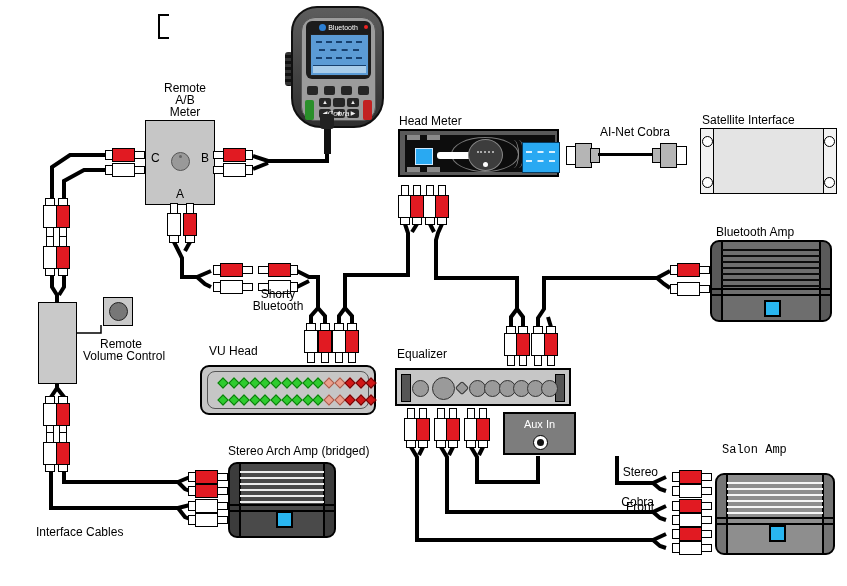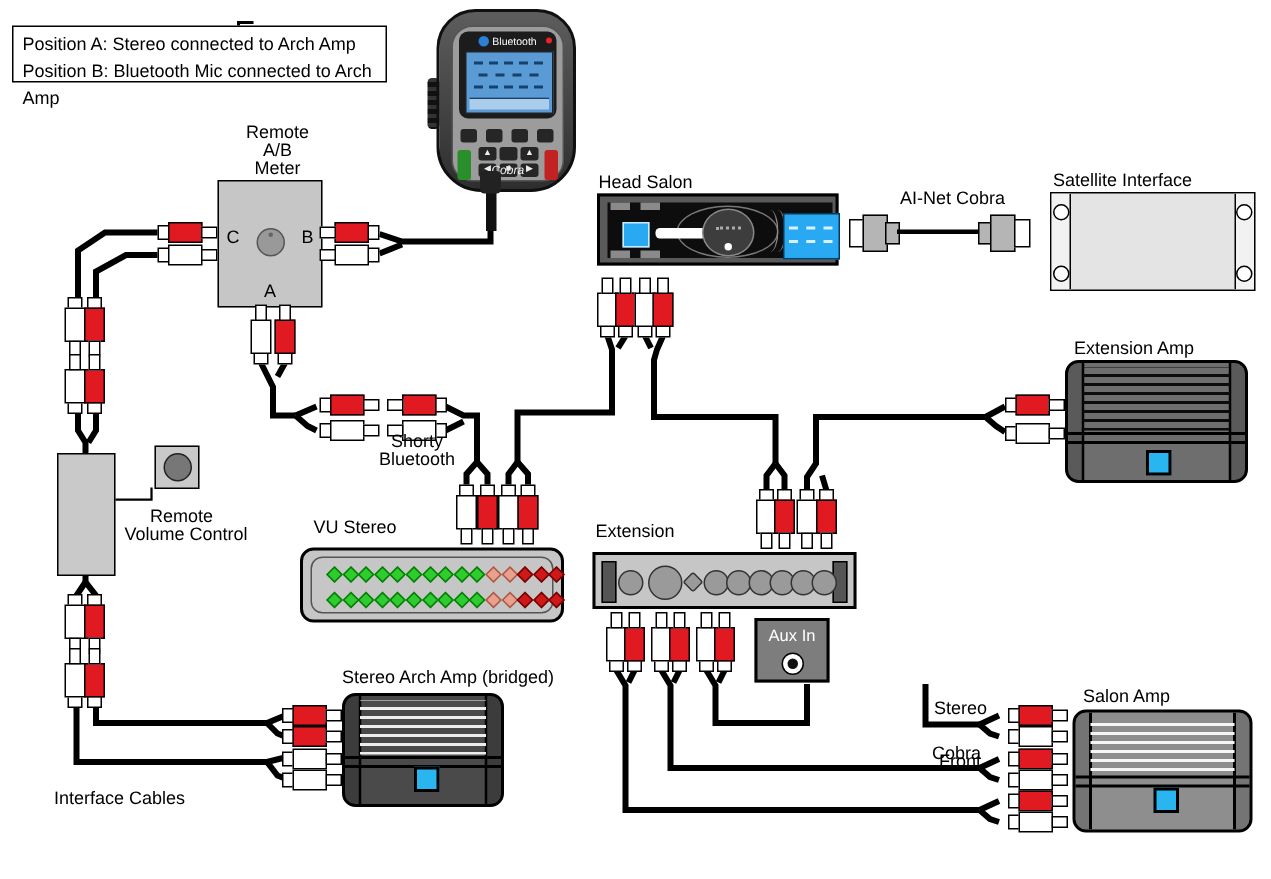--- a/index.html
+++ b/index.html
@@ -56,21 +56,21 @@
           border:2px solid #000;border-radius:9px;z-index:2;box-sizing:border-box;}
   #vu-inner{position:absolute;left:5px;top:4px;right:5px;bottom:4px;border:1px solid #555;border-radius:8px;}
   .vu-led{position:absolute;width:6px;height:6px;transform:rotate(45deg);}
   
   #eq-box{position:absolute;left:395px;top:368px;width:176px;height:38px;background:#c6c6c6;
           border:2px solid #000;z-index:2;box-sizing:border-box;}
   .eq-cap{position:absolute;top:4px;width:8px;height:26px;background:#555;border:1px solid #000;}
   .eq-knob{position:absolute;background:#9a9a9a;border:1px solid #333;border-radius:50%;}
   .eq-knob.s{transform:rotate(45deg);border-radius:2px;}
   
-  .auxbox{position:absolute;width:50px;height:43px;background:#7d7d7d;border:2px solid #000;z-index:2;
+  .auxbox{position:absolute;width:73px;height:43px;background:#7d7d7d;border:2px solid #000;z-index:2;
           color:#fff;font-size:11px;text-align:center;box-sizing:border-box;padding-top:4px;}
   .auxjack{position:absolute;left:50%;margin-left:-7px;top:21px;width:13px;height:13px;background:#fff;
            border:1px solid #000;border-radius:50%;}
   .auxjack:after{content:"";position:absolute;left:3px;top:3px;width:7px;height:7px;border-radius:50%;background:#111;}
   
   #vol-inline{position:absolute;left:38px;top:302px;width:37px;height:80px;background:#c9c9c9;border:1px solid #000;z-index:2;}
   #vol-knob-box{position:absolute;left:103px;top:297px;width:28px;height:27px;background:#c9c9c9;border:1px solid #000;z-index:2;}
   #vol-knob-box i{position:absolute;left:5px;top:4px;width:17px;height:17px;border-radius:50%;background:#777;border:1px solid #222;}
   
   .rca{position:absolute;width:40px;height:14px;z-index:3;}
@@ -154,24 +154,20 @@
       <path d="M411,447 L417,457 L417,540 L653,540" fill="none" stroke="#000" stroke-width="4"></path>
       <path d="M423,447 L419,455" fill="none" stroke="#000" stroke-width="4"></path>
       <path d="M653,540 L666,534" fill="none" stroke="#000" stroke-width="4"></path>
       <path d="M653,540 L660,546 L666,548" fill="none" stroke="#000" stroke-width="4"></path>
       <path d="M617,456 L617,483 L653,483" fill="none" stroke="#000" stroke-width="4"></path>
       <path d="M653,483 L666,477" fill="none" stroke="#000" stroke-width="4"></path>
       <path d="M653,483 L660,489 L666,491" fill="none" stroke="#000" stroke-width="4"></path>
       <path d="M75,333 L101,333 L101,325" fill="none" stroke="#000" stroke-width="1.5"></path>
     </svg>
 
-  <div id="note-box">
-    <div>Position A: Stereo connected to Arch Amp</div>
-    <div>Position B: Bluetooth Mic connected to Arch Amp</div>
-  </div>
 
   <div id="mic-ptt"></div>
   <div id="mic">
     <div id="mic-face">
       <div id="mic-bezel">
         <div id="mic-bt"><span class="bdot"></span><span>Bluetooth</span></div>
         <div id="mic-red-led"></div>
         <div id="mic-lcd">
           <i style="left:5px;top:6px;width:46px;"></i>
           <i style="left:8px;top:14px;width:40px;"></i>
@@ -202,21 +198,21 @@
   <div class="lbl" style="left:150px;top:82px;width:70px;text-align:center;">Remote</div>
   <div class="lbl" style="left:150px;top:94px;width:70px;text-align:center;">A/B</div>
   <div class="lbl" style="left:150px;top:106px;width:70px;text-align:center;">Meter</div>
   <div id="ab-box">
     <div class="port" style="left:5px;top:30px;">C</div>
     <div class="port" style="right:5px;top:30px;">B</div>
     <div class="port" style="left:30px;bottom:3px;">A</div>
     <div id="ab-knob"></div>
   </div>
 
-  <div class="lbl" style="left:399px;top:115px;">Head Salon</div>
+  <div class="lbl" style="left:399px;top:115px;">Head Meter</div>
   <div id="head-unit">
     <div id="hu-panel">
       <div class="hu-tab" style="left:2px;top:0;"></div>
         <div class="hu-tab" style="left:22px;top:0;"></div>
       <div class="hu-tab" style="left:2px;bottom:0;"></div>
         <div class="hu-tab" style="left:22px;bottom:0;"></div>
       <div id="hu-btn"></div>
       <div id="hu-oval"></div>
       <div id="hu-slot"></div>
       <div id="hu-knob">
@@ -245,40 +241,40 @@
   <div class="lbl" style="left:702px;top:114px;">Satellite Interface</div>
   <div id="sat-box">
     <div class="fl l"></div>
       <div class="fl r"></div>
     <div class="notch" style="left:1px;top:7px;"></div>
     <div class="notch" style="left:1px;top:48px;"></div>
     <div class="notch" style="right:1px;top:7px;"></div>
     <div class="notch" style="right:1px;top:48px;"></div>
   </div>
 
-  <div class="lbl" style="left:716px;top:226px;">Extension Amp</div>
+  <div class="lbl" style="left:716px;top:226px;">Bluetooth Amp</div>
   <div class="amp" style="left:710px;top:240px;width:122px;height:82px;background:#6e6e6e;">
     <div class="rail l"></div>
       <div class="rail r"></div>
     <div class="fins" style="height:42px;background:repeating-linear-gradient(to bottom,transparent 0 4px,#0c0c0c 4px 6px);"></div>
     <div class="div" style="top:46px;"></div>
     <div class="led" style="left:52px;top:58px;"></div>
   </div>
 
   <div class="lbl" style="left:240px;top:288px;width:76px;text-align:center;">Shorty</div>
   <div class="lbl" style="left:240px;top:300px;width:76px;text-align:center;">Bluetooth</div>
 
   <div id="vol-inline"></div>
   <div id="vol-knob-box">
       <i></i>
     </div>
   <div class="lbl" style="left:83px;top:338px;width:76px;text-align:center;">Remote</div>
   <div class="lbl" style="left:83px;top:350px;width:76px;text-align:center;">Volume Control</div>
 
-  <div class="lbl" style="left:209px;top:345px;">VU Stereo</div>
+  <div class="lbl" style="left:209px;top:345px;">VU Head</div>
   <div id="vu-box">
     <div id="vu-inner"></div>
   <div class="vu-led" style="left: 17px; top: 12px; background: rgb(46, 204, 46); border: 1px solid rgb(10, 122, 10);"></div>
       <div class="vu-led" style="left: 27.6px; top: 12px; background: rgb(46, 204, 46); border: 1px solid rgb(10, 122, 10);"></div>
       <div class="vu-led" style="left: 38.2px; top: 12px; background: rgb(46, 204, 46); border: 1px solid rgb(10, 122, 10);"></div>
       <div class="vu-led" style="left: 48.8px; top: 12px; background: rgb(46, 204, 46); border: 1px solid rgb(10, 122, 10);"></div>
       <div class="vu-led" style="left: 59.4px; top: 12px; background: rgb(46, 204, 46); border: 1px solid rgb(10, 122, 10);"></div>
       <div class="vu-led" style="left: 70px; top: 12px; background: rgb(46, 204, 46); border: 1px solid rgb(10, 122, 10);"></div>
       <div class="vu-led" style="left: 80.6px; top: 12px; background: rgb(46, 204, 46); border: 1px solid rgb(10, 122, 10);"></div>
       <div class="vu-led" style="left: 91.2px; top: 12px; background: rgb(46, 204, 46); border: 1px solid rgb(10, 122, 10);"></div>
@@ -299,21 +295,21 @@
       <div class="vu-led" style="left: 91.2px; top: 29px; background: rgb(46, 204, 46); border: 1px solid rgb(10, 122, 10);"></div>
       <div class="vu-led" style="left: 101.8px; top: 29px; background: rgb(46, 204, 46); border: 1px solid rgb(10, 122, 10);"></div>
       <div class="vu-led" style="left: 112.4px; top: 29px; background: rgb(46, 204, 46); border: 1px solid rgb(10, 122, 10);"></div>
       <div class="vu-led" style="left: 123px; top: 29px; background: rgb(234, 160, 142); border: 1px solid rgb(168, 90, 74);"></div>
       <div class="vu-led" style="left: 133.6px; top: 29px; background: rgb(234, 160, 142); border: 1px solid rgb(168, 90, 74);"></div>
       <div class="vu-led" style="left: 144.2px; top: 29px; background: rgb(208, 24, 24); border: 1px solid rgb(110, 6, 6);"></div>
       <div class="vu-led" style="left: 154.8px; top: 29px; background: rgb(208, 24, 24); border: 1px solid rgb(110, 6, 6);"></div>
       <div class="vu-led" style="left: 165.4px; top: 29px; background: rgb(208, 24, 24); border: 1px solid rgb(110, 6, 6);"></div>
     </div>
 
-  <div class="lbl" style="left:397px;top:348px;">Extension</div>
+  <div class="lbl" style="left:397px;top:348px;">Equalizer</div>
   <div id="eq-box">
     <div class="eq-cap" style="left:4px;"></div>
     <div class="eq-cap" style="right:4px;"></div>
   <div class="eq-knob" style="width: 15px; height: 15px; left: 14.5px; top: 9.5px;"></div>
       <div class="eq-knob" style="width: 21px; height: 21px; left: 34.5px; top: 6.5px;"></div>
       <div class="eq-knob s" style="width: 8px; height: 8px; left: 60px; top: 13px;"></div>
       <div class="eq-knob" style="width: 15px; height: 15px; left: 71.5px; top: 9.5px;"></div>
       <div class="eq-knob" style="width: 15px; height: 15px; left: 86.5px; top: 9.5px;"></div>
       <div class="eq-knob" style="width: 15px; height: 15px; left: 101.5px; top: 9.5px;"></div>
       <div class="eq-knob" style="width: 15px; height: 15px; left: 115.5px; top: 9.5px;"></div>
@@ -323,21 +319,21 @@
 
   <div class="auxbox" style="left:503px;top:412px;">
     <span>Aux In</span>
     <span class="auxjack"></span>
   </div>
 
   <div class="lbl" style="left:610px;top:466px;width:48px;text-align:right;">Stereo</div>
   <div class="lbl" style="left:610px;top:496px;width:44px;text-align:right;">Cobra</div>
   <div class="lbl" style="left:610px;top:501px;width:44px;text-align:right;">Front</div>
 
-  <div class="lbl" style="left:722px;top:458px;">Salon Amp</div>
+  <div class="lbl" style="left:722px;top:444px;font-family:Liberation Mono, monospace;">Salon Amp</div>
   <div class="amp" style="left:715px;top:473px;width:120px;height:82px;background:#8e8e8e;">
     <div class="rail l"></div>
       <div class="rail r"></div>
     <div class="fins" style="height:38px;background:repeating-linear-gradient(to bottom,transparent 0 4px,#f6f6f6 4px 6px);"></div>
     <div class="div" style="top:42px;"></div>
     <div class="led" style="left:52px;top:50px;"></div>
   </div>
 
   <div class="lbl" style="left:228px;top:445px;">Stereo Arch Amp (bridged)</div>
   <div class="amp" style="left:228px;top:462px;width:108px;height:76px;background:#4a4a4a;">

